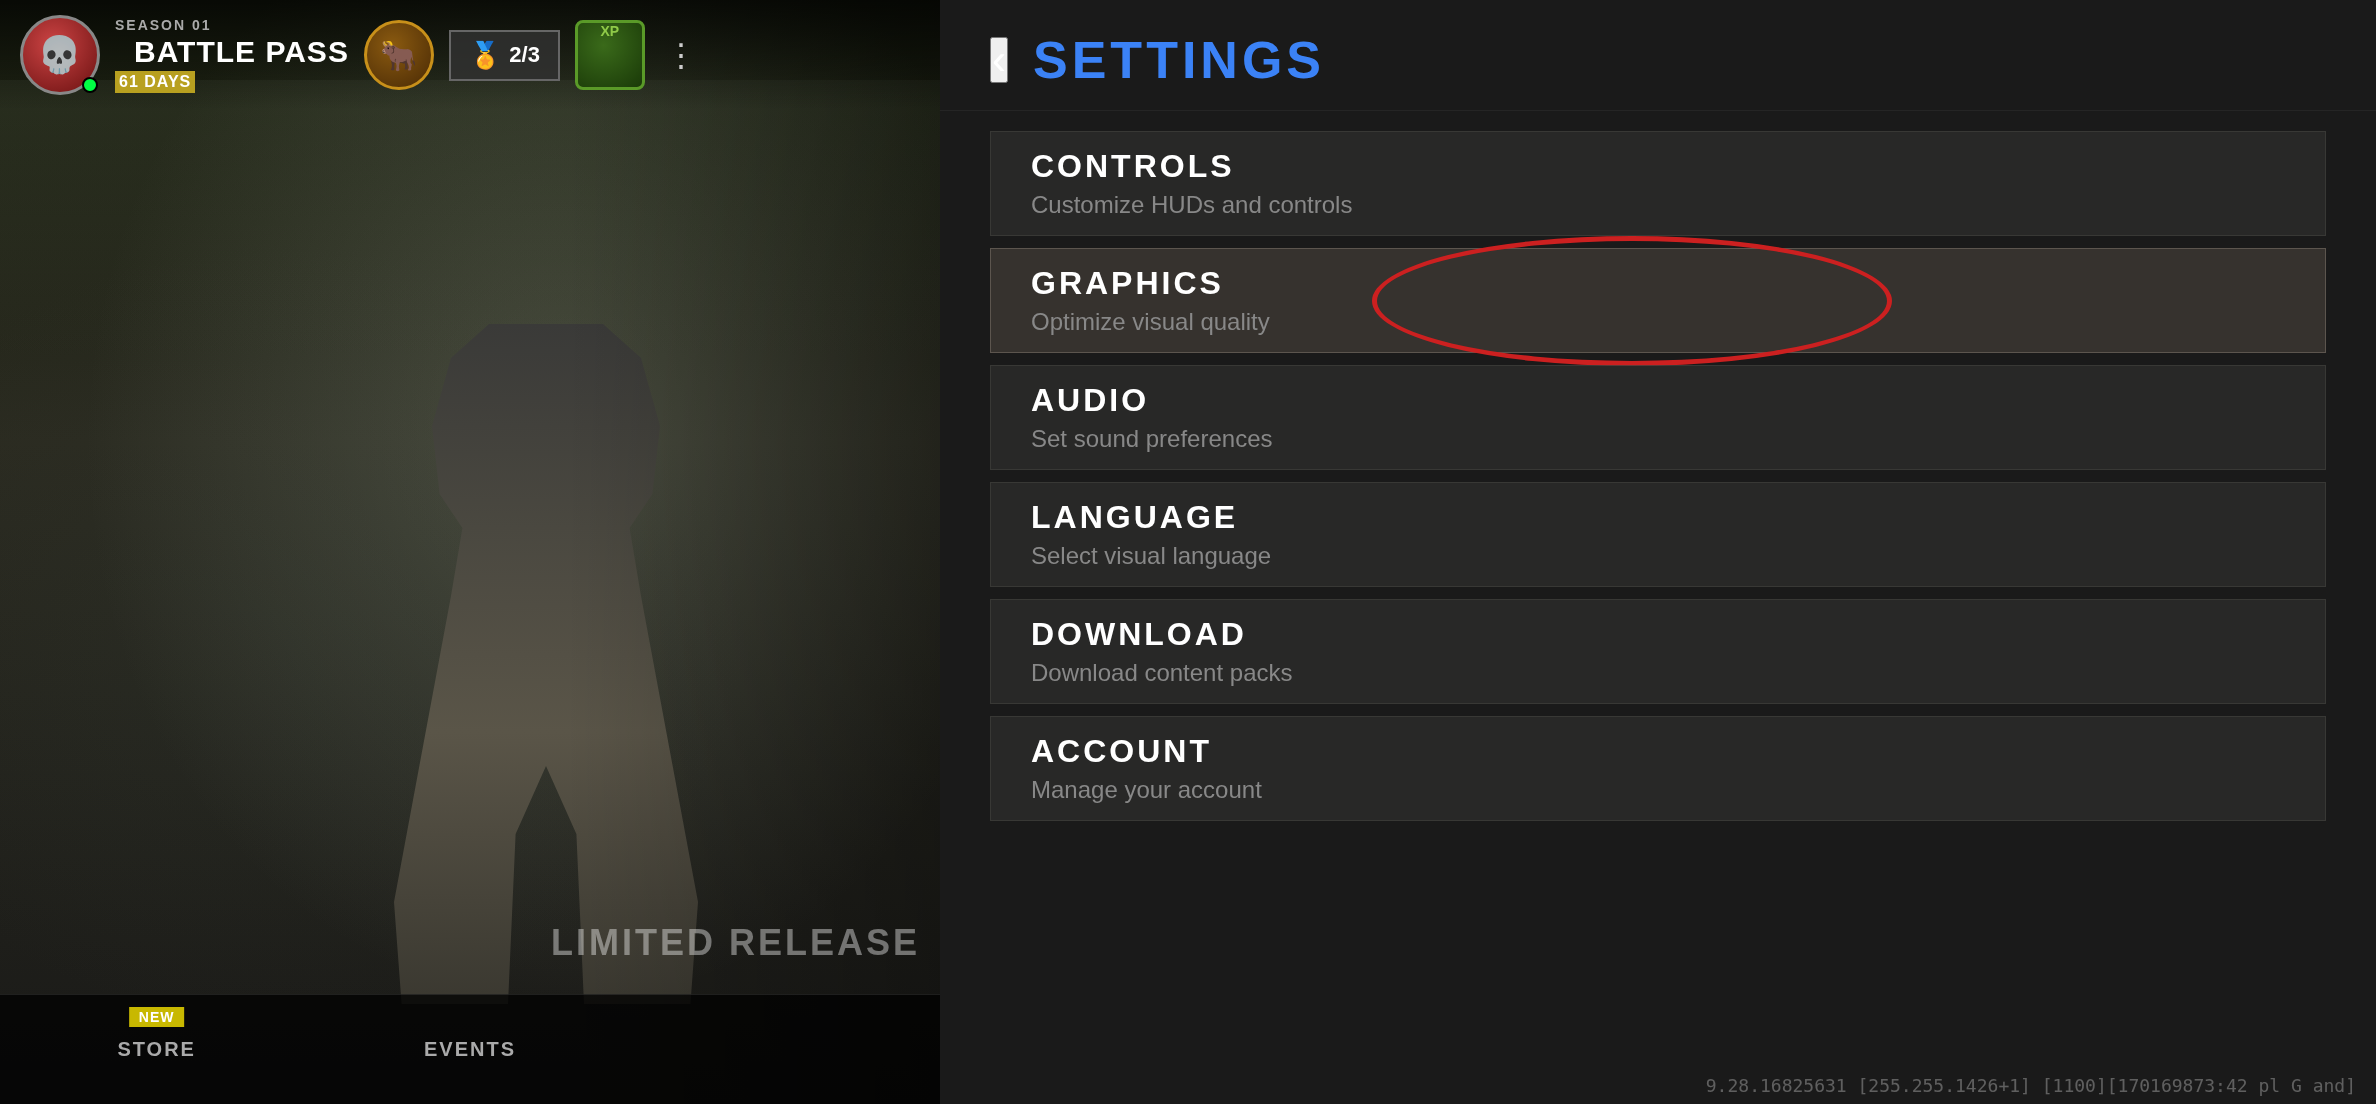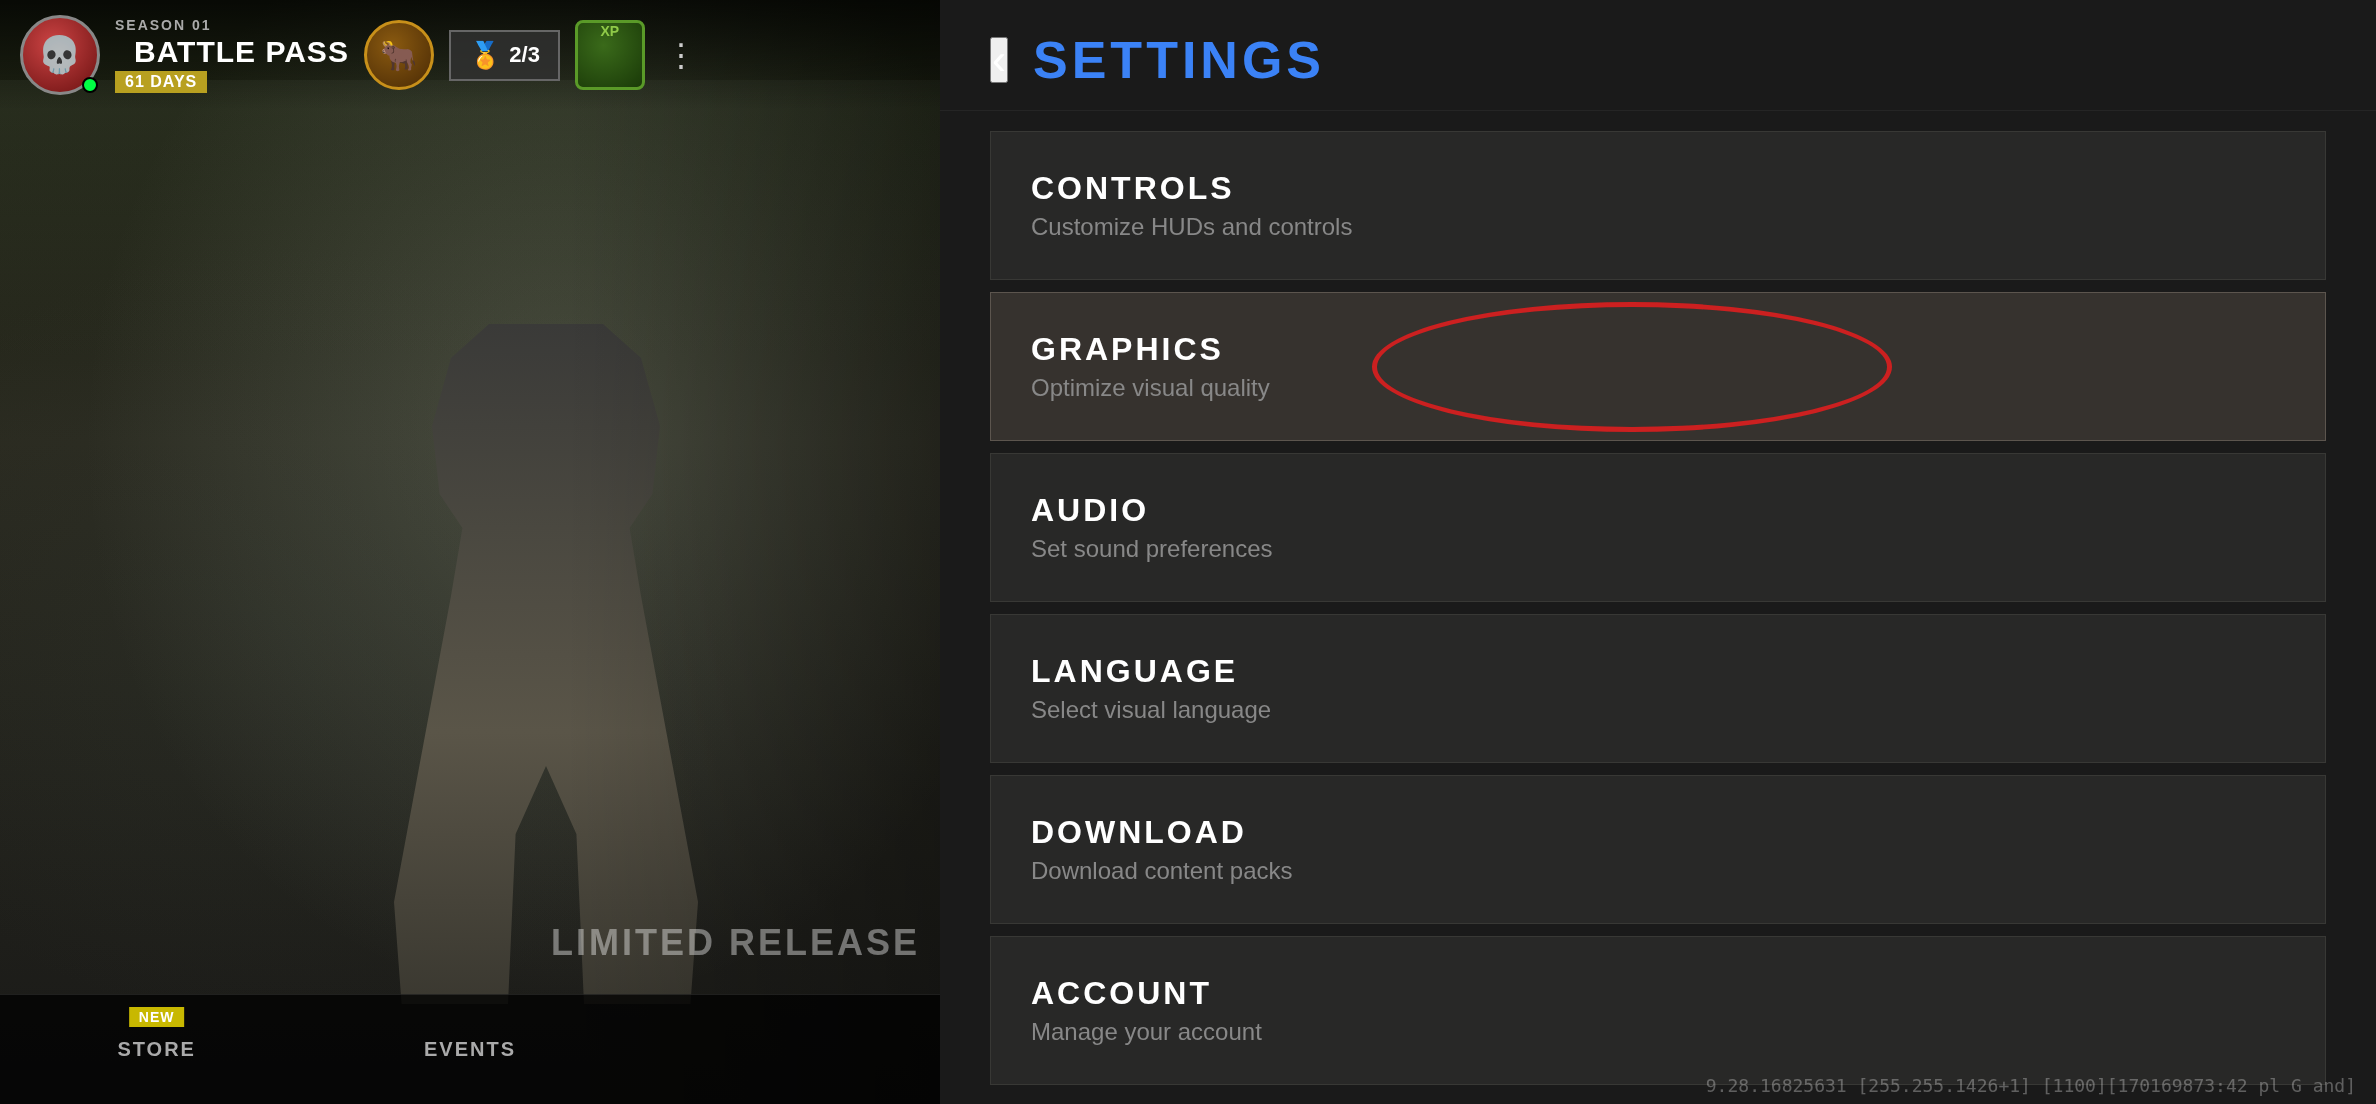--- a/index.html
+++ b/index.html
@@ -115,21 +115,21 @@
       letter-spacing: 1px;
       text-transform: uppercase;
       margin-left: 19px;
     }
 
     .days-badge {
       background: #b8a020;
       color: #fff;
       font-size: 16px;
       font-weight: bold;
-      padding: 2px 10px;
+      padding: 2px 4px;
       letter-spacing: 1px;
       display: inline-block;
       width: fit-content;
     }
 
     .skull-icon-nav {
       width: 70px;
       height: 70px;
       border-radius: 50%;
       background: radial-gradient(circle at 40% 35%, #8a5a10, #4a2a05);
@@ -284,21 +284,21 @@
       padding: 20px 50px;
       display: flex;
       flex-direction: column;
       gap: 12px;
       overflow-y: auto;
     }
 
     .settings-item {
       background: rgba(50,50,48,0.6);
       border: 1px solid rgba(80,80,75,0.4);
-      padding: 38px 40px;
+      padding: 16px 40px;
       cursor: pointer;
       transition: background 0.15s;
       position: relative;
     }
 
     .settings-item.active {
       background: rgba(65,60,55,0.8);
       border-color: rgba(120,110,100,0.5);
     }
 

